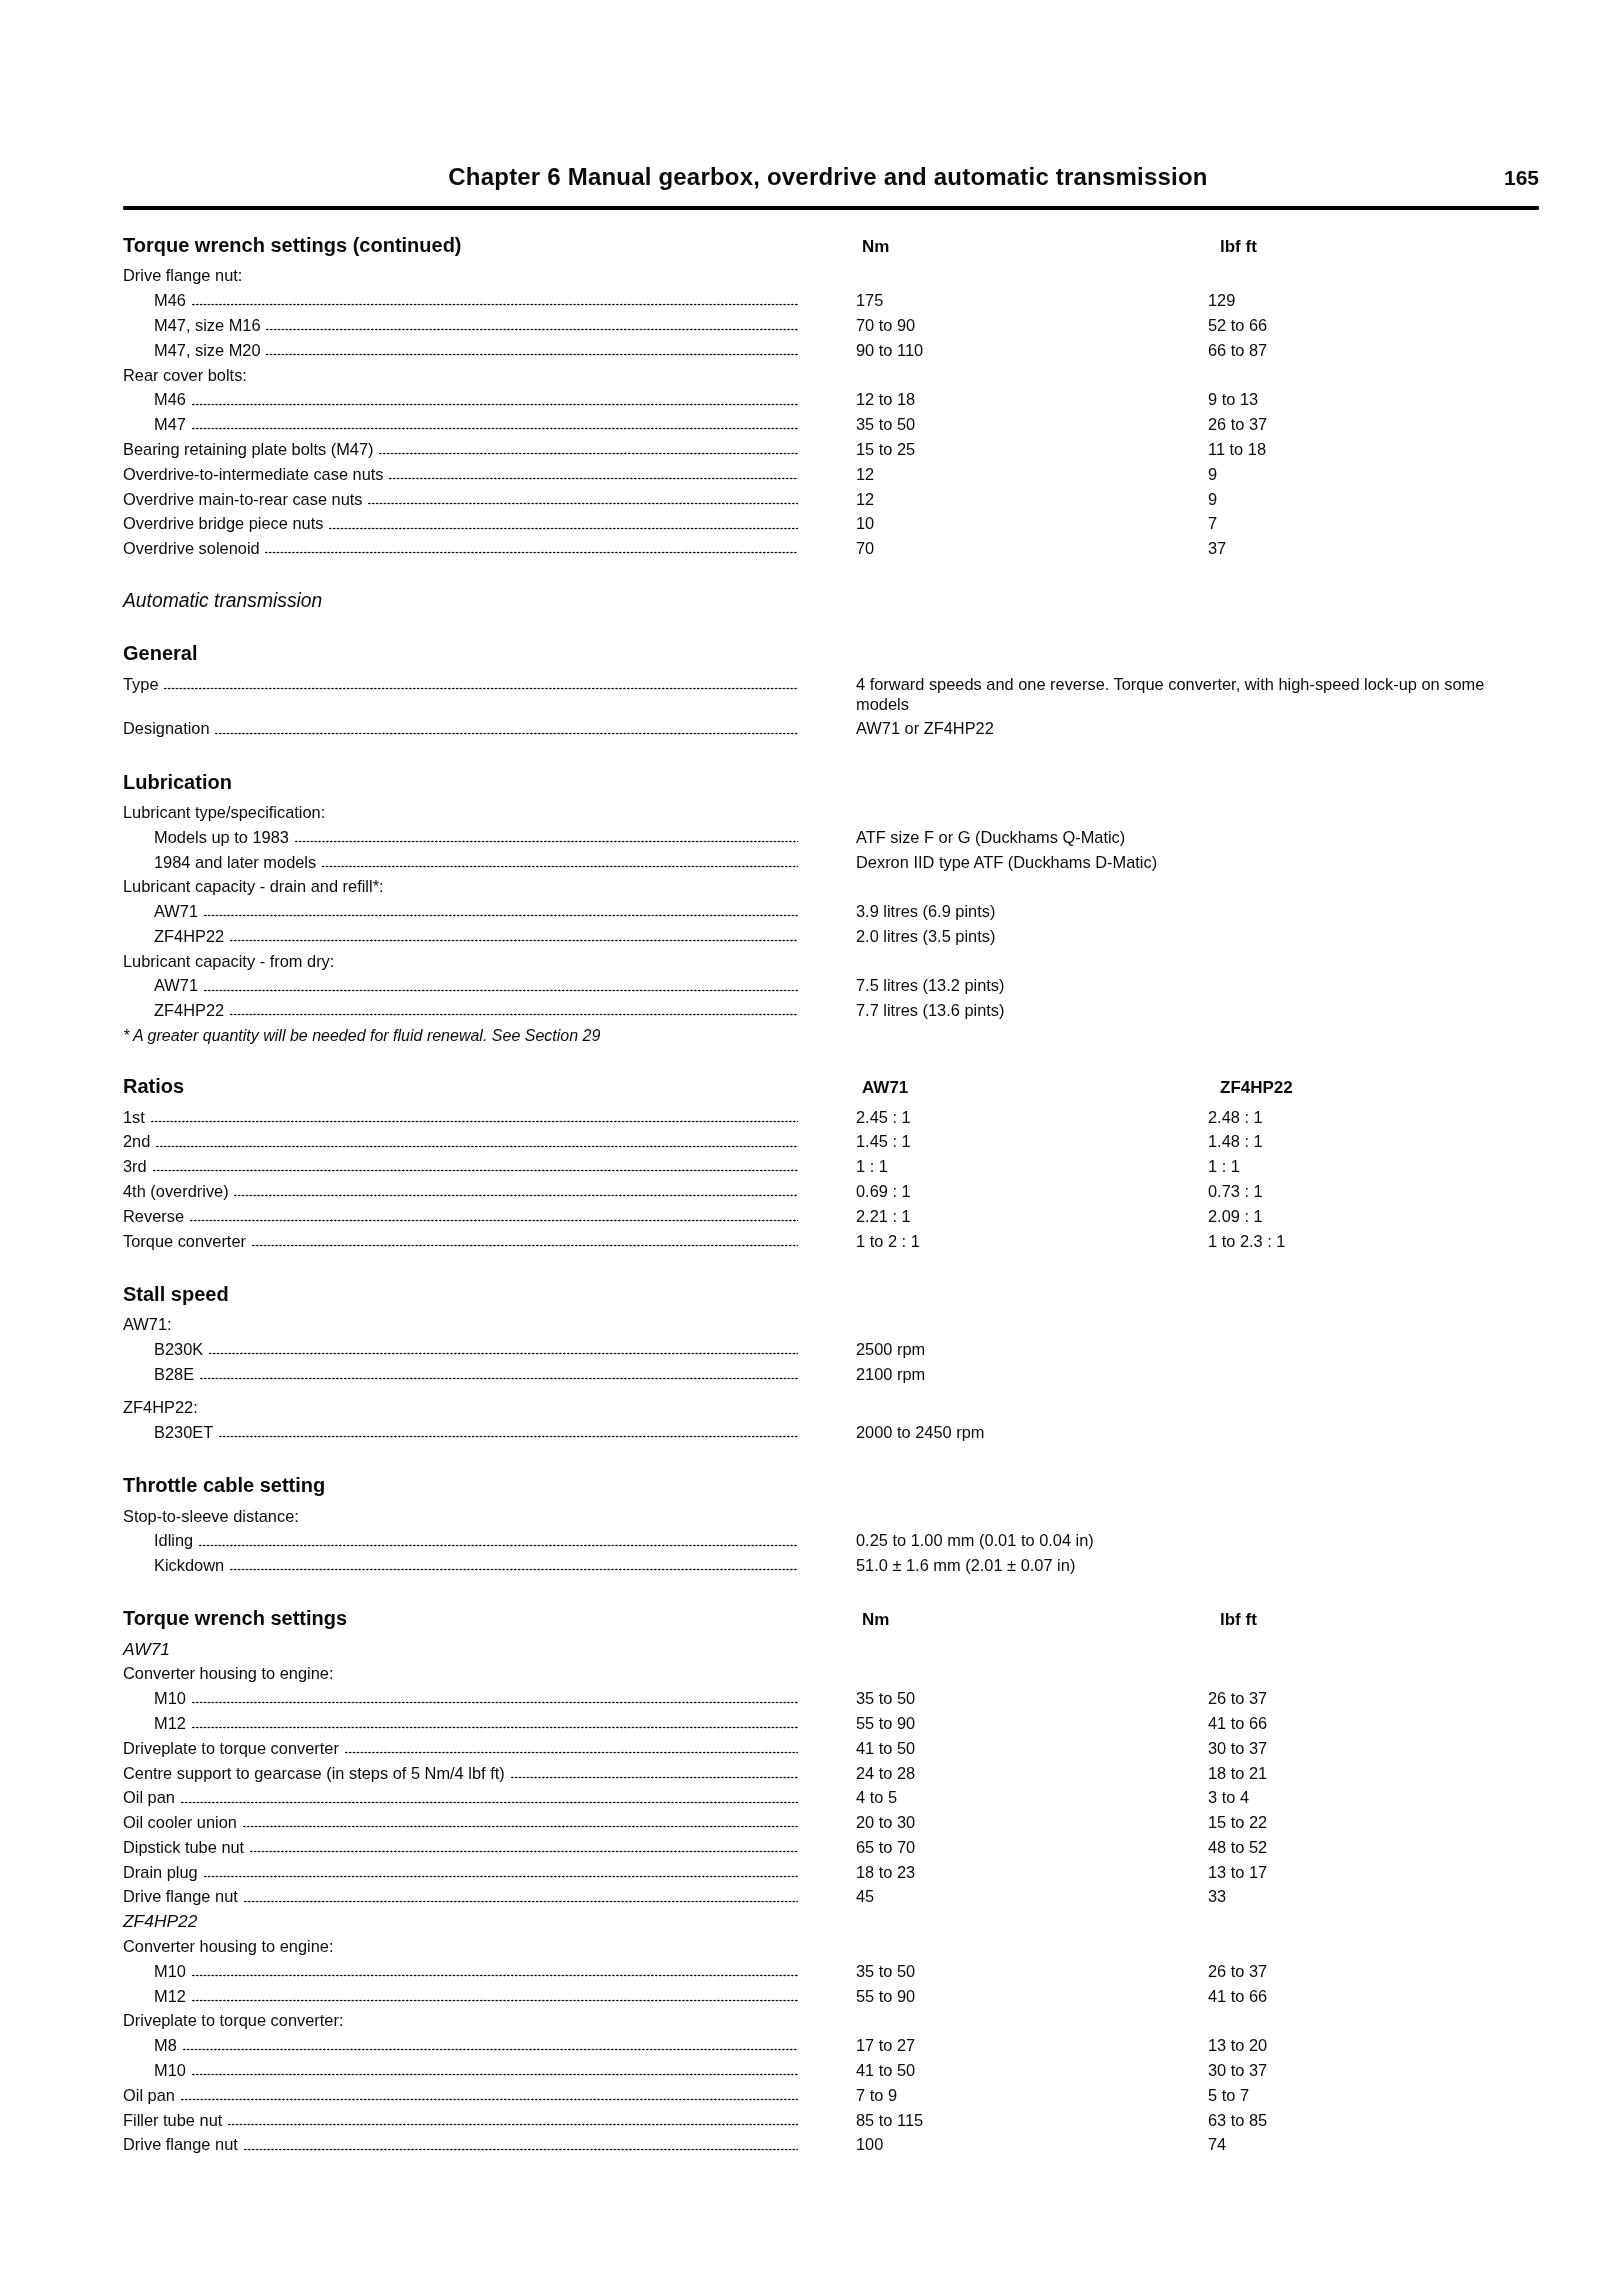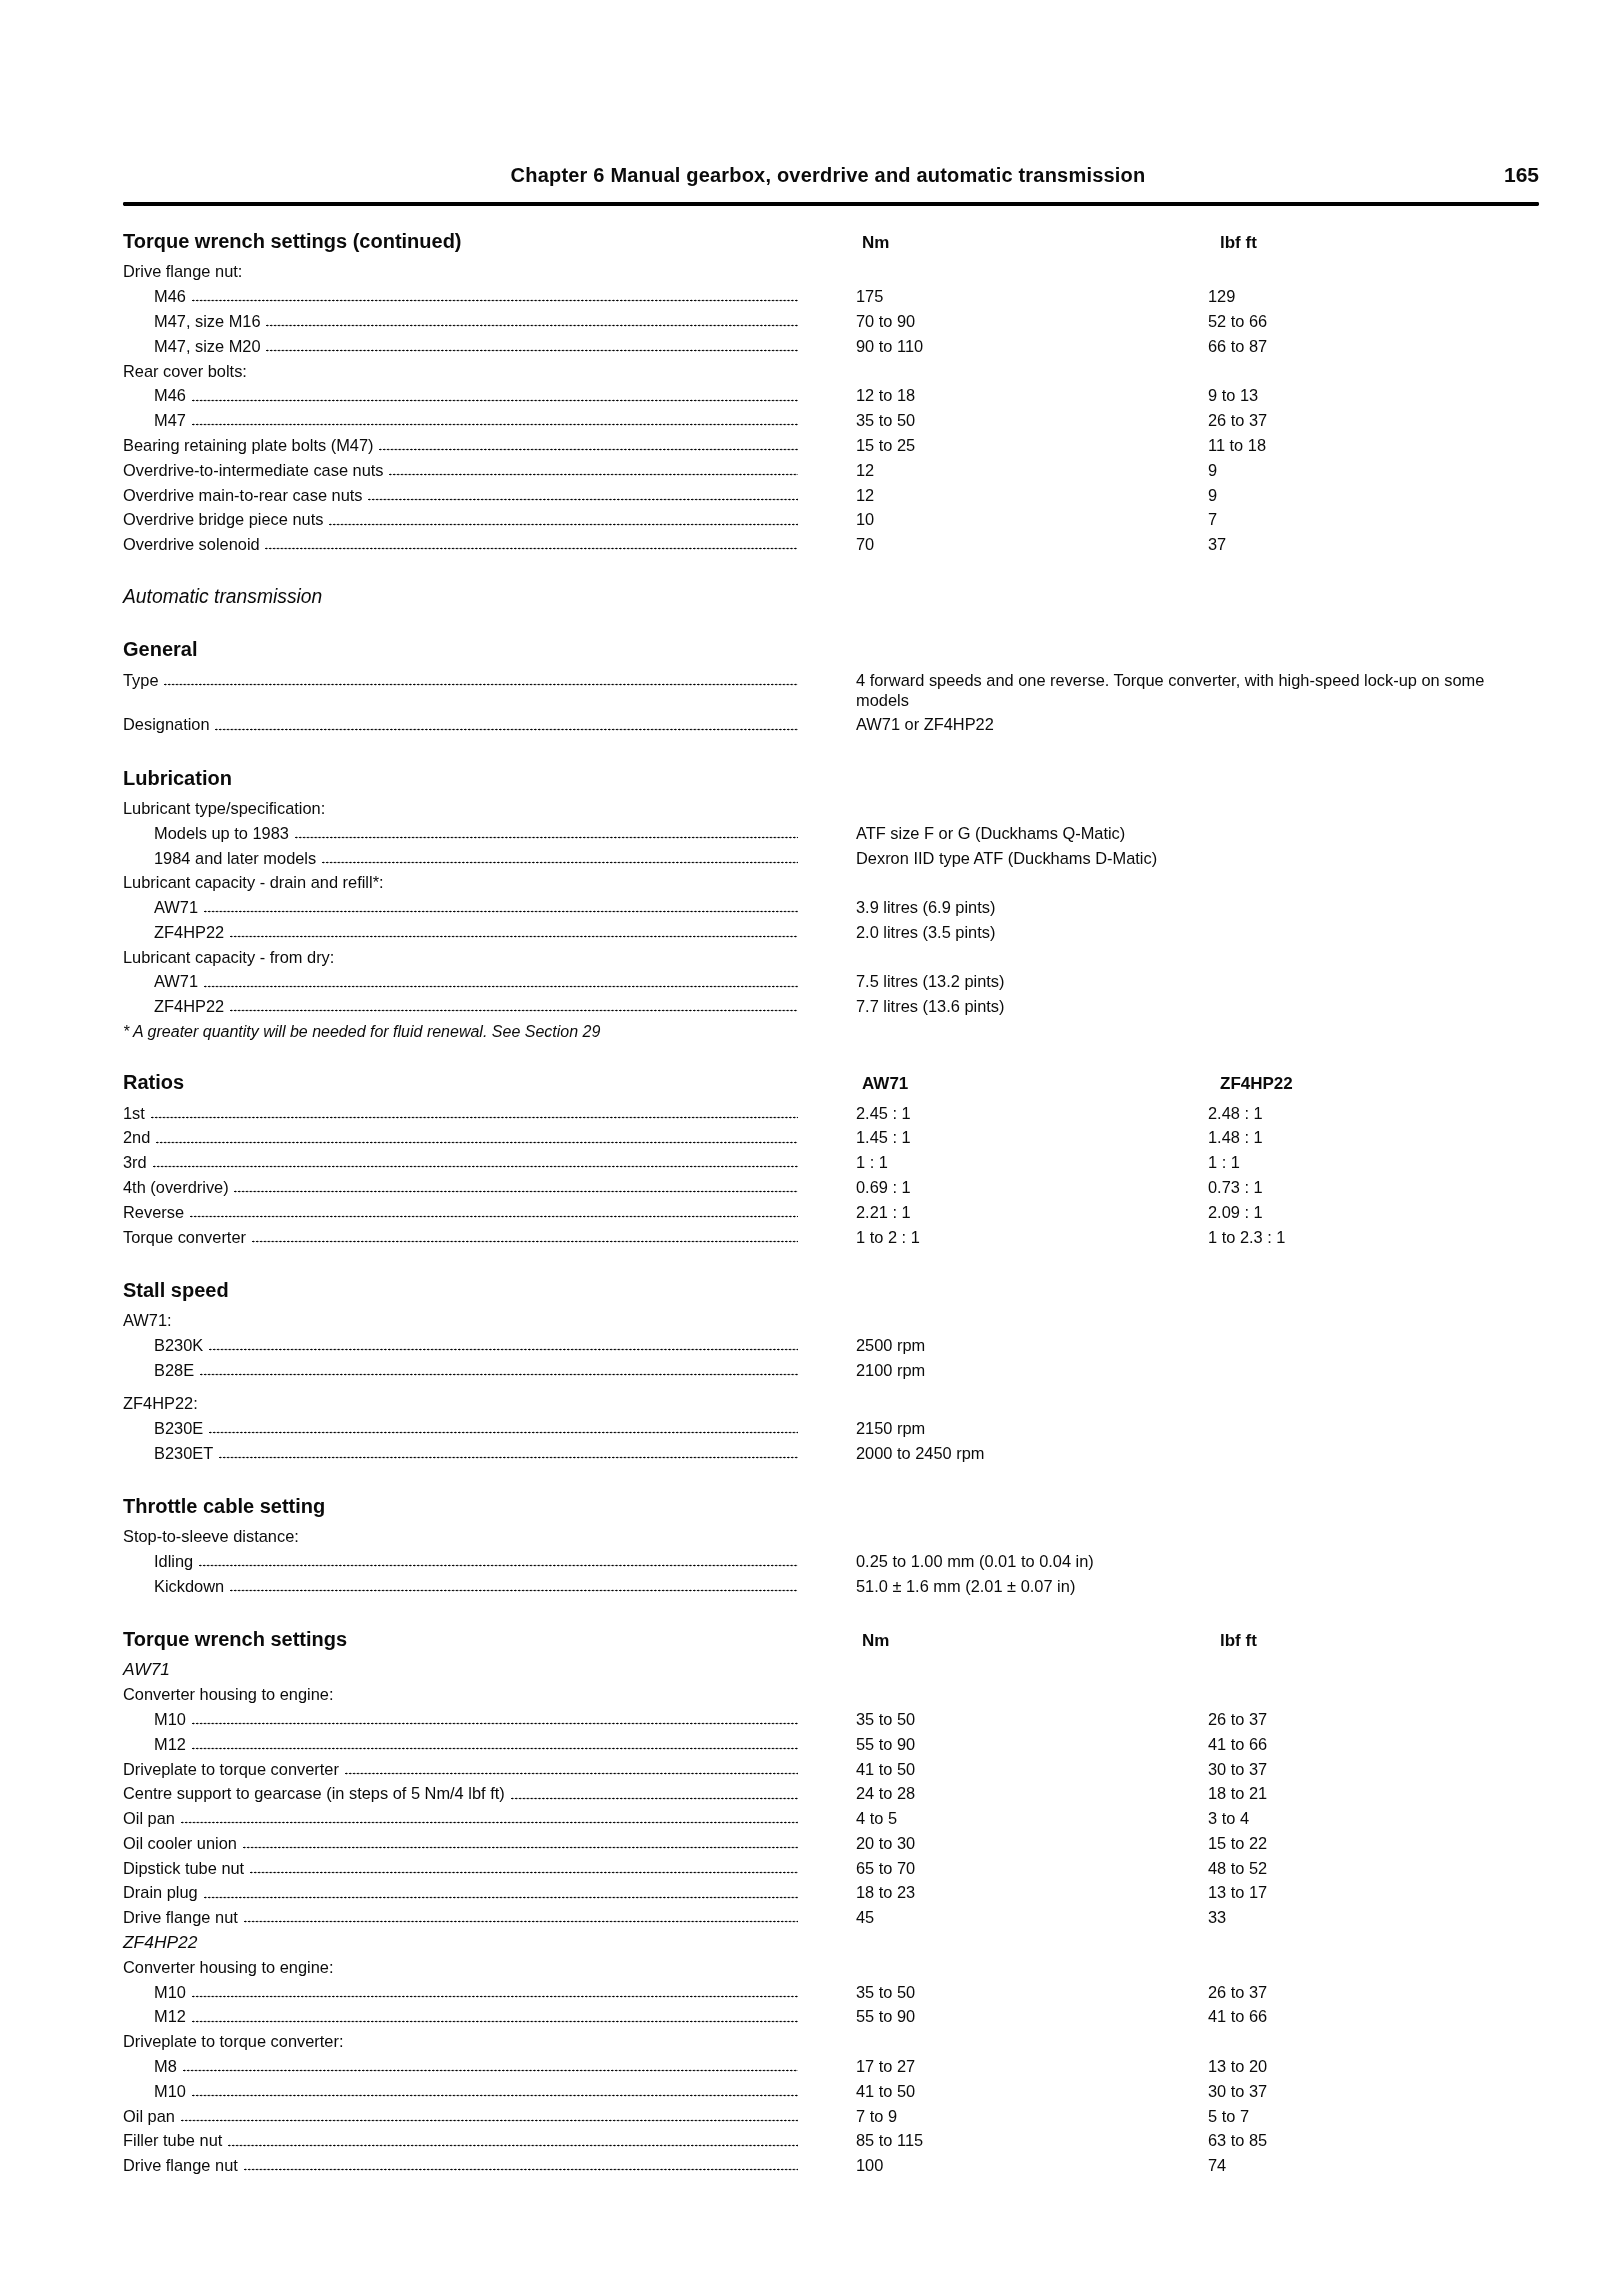--- a/index.html
+++ b/index.html
@@ -4,21 +4,21 @@
 <style>
   html,body{margin:0;padding:0;background:#ffffff;}
   body{
     width:1617px;height:2273px;
     font-family:"Liberation Sans", sans-serif;
     color:#0b0b0b;
     -webkit-font-smoothing:antialiased;
   }
   .page{padding:163px 78px 0 123px;}
   .hdr{display:grid;grid-template-columns:1fr auto;align-items:baseline;margin-bottom:14.5px;}
-  .title{font-size:20px;font-weight:700;text-align:center;padding-left:29px;letter-spacing:0.2px;}
+  .title{font-size:24px;font-weight:700;text-align:center;padding-left:29px;letter-spacing:0.2px;}
   .pagenum{font-size:21px;font-weight:700;}
   .rule{height:4.8px;background:#000;border-radius:1.4px;margin-bottom:24px;}
   .section{margin-top:30px;}
   .section.first{margin-top:0;}
   .heading-row{display:grid;grid-template-columns:733px 352px auto;align-items:baseline;margin-bottom:5.8px;gap:6px;}
   .h2{font-size:20px;font-weight:700;margin:0;}
   .h2.italic{font-style:italic;font-weight:400;font-size:19.3px;}
   .colhead{font-size:17px;font-weight:700;}
   .row{display:grid;grid-template-columns:733px 352px auto;align-items:start;padding:2.4px 0;font-size:16.4px;line-height:20px;}
   .row.mt{margin-top:8.7px;}
@@ -305,27 +305,20 @@
           </div>
           <div class="val span">2100 rpm</div>
         </div>
         <div class="row mt">
           <div class="lab">
             <span class="txt">ZF4HP22:</span>
           </div>
         </div>
         <div class="row">
           <div class="lab ind">
-            <span class="txt">B230E</span>
-            <div class="leader"></div>
-          </div>
-          <div class="val span">2150 rpm</div>
-        </div>
-        <div class="row">
-          <div class="lab ind">
             <span class="txt">B230ET</span>
             <div class="leader"></div>
           </div>
           <div class="val span">2000 to 2450 rpm</div>
         </div>
       </section>
       <section class="section">
         <div class="heading-row">
           <div class="h2">Throttle cable setting</div>
         </div>

